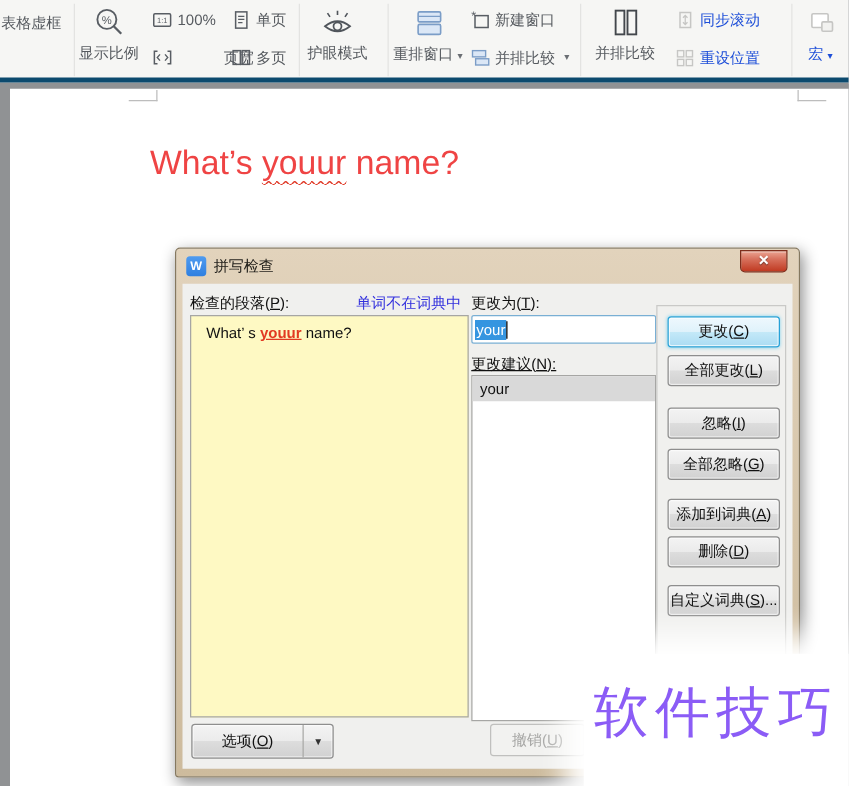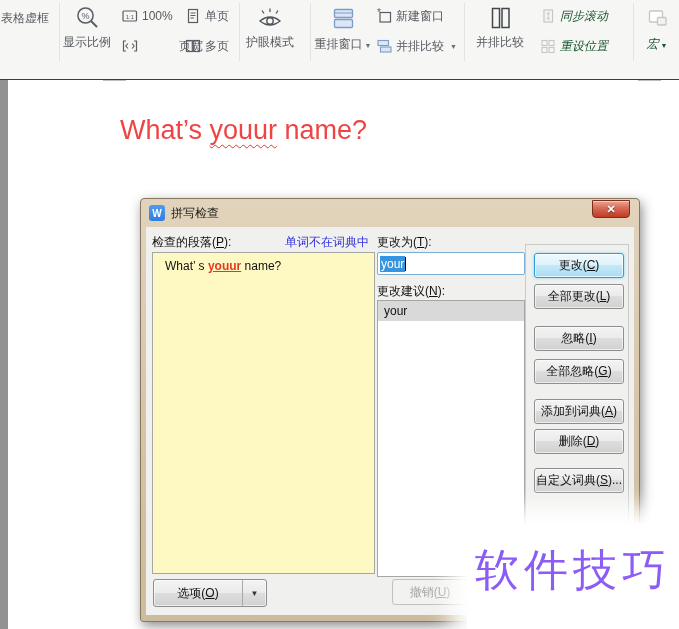--- a/index.html
+++ b/index.html
@@ -1,29 +1,29 @@
 <!DOCTYPE html>
 <html><head>
 <meta charset="utf-8">
 <style>
   * { margin:0; padding:0; box-sizing:border-box; }
   html,body { width:679px; height:629px; }
   body { font-family:"Liberation Sans", sans-serif; background:#fff; }
   #app { position:relative; width:679px; height:629px; overflow:hidden; background:#909294; }
 
   
-  .toolbar { position:absolute; left:0; top:0; width:679px; height:80px;
-             background:#f6f6f4; border-bottom:1px solid #0c4a6e; z-index:2; }
+  .toolbar { position:absolute; left:0; top:0; width:679px; height:66px;
+             background:#f6f6f4; border-bottom:4px solid #0c4a6e; z-index:2; }
   .tb-sep { position:absolute; top:3px; height:58px; width:1px; background:#e3e3e1; }
   .tb-label { font-size:12px; color:#565a5f; white-space:nowrap; }
   .tb-big { position:absolute; top:2px; display:flex; flex-direction:column; align-items:center; cursor:default; }
   .tb-big .ic { height:32px; display:flex; align-items:center; justify-content:center; }
   .tb-small { position:absolute; display:flex; align-items:center; gap:4px; height:18px; cursor:default; }
   .caret-down { font-size:7px; color:#6a6e73; margin-left:2px; }
-  .disabled .tb-label, .disabled .caret-down { color:#14532d;font-style:italic; }
+  .disabled .tb-label, .disabled .caret-down { color:#1d4ed8; }
 
   
   .workspace { position:absolute; left:0; top:67px; width:679px; height:562px; background:#909294; }
   .page { position:absolute; left:8px; top:4px; width:671px; height:558px; background:#ffffff; }
   .crop-mark-left  { position:absolute; left:95px;  top:1px; width:23px; height:9px;
                      border-right:1px solid #bdbdbd; border-bottom:1px solid #bdbdbd; }
   .crop-mark-right { position:absolute; left:630px; top:1px; width:23px; height:9px;
                      border-left:1px solid #bdbdbd; border-bottom:1px solid #bdbdbd; }
   .doc-text { position:absolute; left:112px; top:44px; font-family:Liberation Sans, sans-serif;
               font-size:27px; color:#ef4444; white-space:nowrap; }
@@ -47,21 +47,21 @@
                border:1px solid #7e2d1c; border-radius:0 0 4px 4px; color:#fff;
                font-size:11px; font-weight:bold; text-align:center; line-height:16px;
                text-shadow:0 1px 1px rgba(0,0,0,.5); box-shadow:inset 0 1px 0 rgba(255,255,255,.45);
                cursor:default; }
   .dlg-client { position:absolute; left:5px; right:5px; top:28px; bottom:6px;
                 background:#f0f0ee; font-size:12px; color:#111; }
   .dlg-lbl { position:absolute; white-space:nowrap; }
   .lbl-paragraph { left:6px; top:7px; }
   .lbl-status { top:7px; right:265px; color:#3230dd; }
   .lbl-changeto { left:231px; top:7px; }
-  .lbl-suggest { left:231px; top:56px; }
+  .lbl-suggest { left:231px; top:56px;text-decoration:underline; }
   .key { text-decoration:underline; }
 
   .paragraph-panel { position:absolute; left:6px; top:25px; width:223px; height:322px;
                      background:#fef9c3; border:1px solid #a6a6a4; padding:6px 12px; }
   .preview-miss { color:#e23a22; font-weight:bold; text-decoration:underline; }
 
   .change-input { position:absolute; left:231px; top:25px; width:148px; height:23px;
                   background:#fff; border:1px solid #79afd4; border-radius:2px;
                   padding:3px 2px; display:flex; align-items:center; }
   .sel-text { background:#3595e0; color:#fff; padding:1px 1px; }

